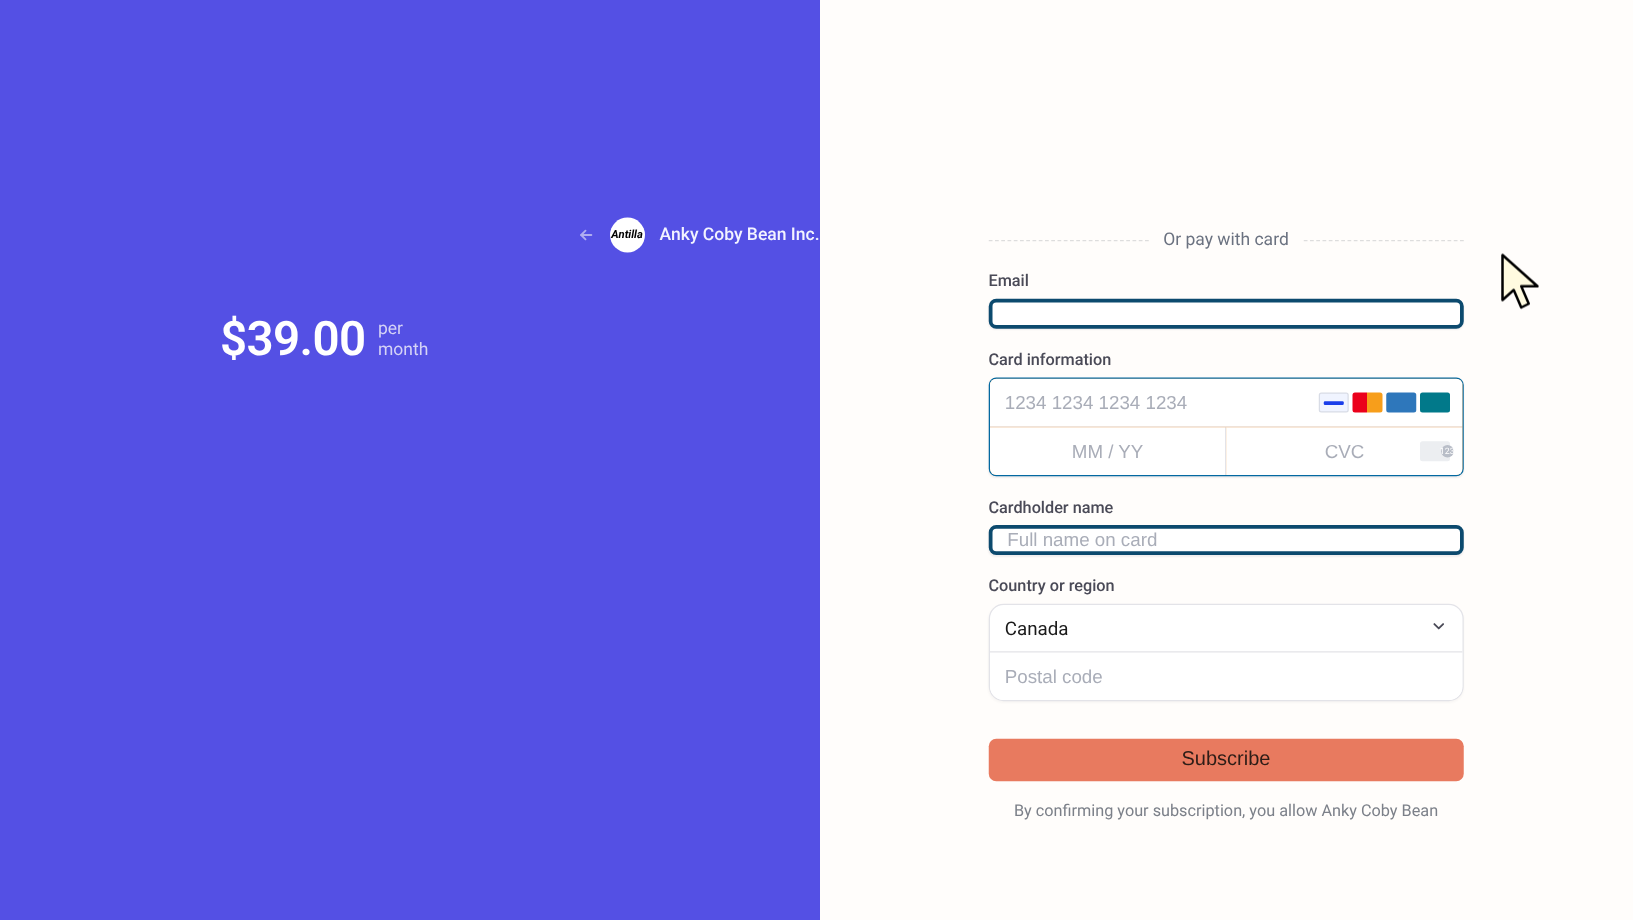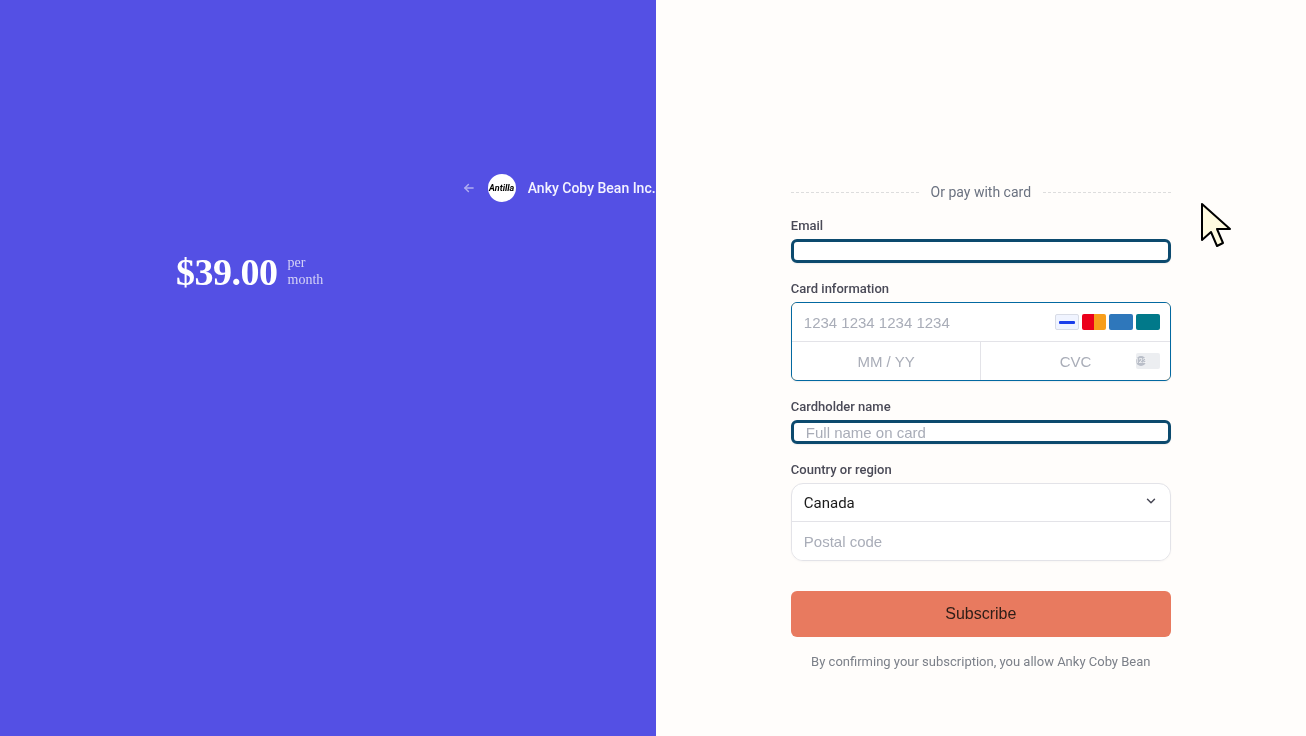--- a/index.html
+++ b/index.html
@@ -44,21 +44,20 @@
   .product-title {
     font-size: 16px;
     color: #cfcdf5;
     font-weight: 500;
   }
   .price-row {
     display: flex;
     align-items: center;
     gap: 10px;
     margin-top: 6px;
-    font-family: Liberation Serif, serif;
   }
   .price {
     font-size: 38px;
     font-weight: 600;
     letter-spacing: -0.5px;
     color: #fff;
   }
   .price-period {
     font-size: 14px;
     line-height: 1.2;
@@ -157,21 +156,21 @@
 
   .card-bottom-row { display:flex; }
   .card-bottom-row .half {
     flex:1; position:relative;
   }
   .card-bottom-row .half:first-child { border-right:1px solid #e3e3e8; }
   .card-bottom-row input { border:none; box-shadow:none; border-radius:0; height:38px;text-align:center; }
   .cvc-icon {
     position:absolute; right:10px; top:50%; transform:translateY(-50%);
     width:24px; height:16px; background:#eceef1; border-radius:2px;
-    display:flex; align-items:center; 
+    display:flex; align-items:center; justify-content:flex-end;
   }
   .cvc-icon span {
     width:10px; height:10px; border-radius:50%; background:#b9bec8;
     color:#fff; font-size:7px; display:flex; align-items:center; justify-content:center;
     margin-right:-3px;
   }
 
   .country-group {
     border: 1px solid #e3e3e8;
     border-radius: 12px;
@@ -188,21 +187,21 @@
     color:#1a1a1a;
     cursor:pointer;
   }
   .chevron {
     position:absolute; right:12px; top:50%; transform:translateY(-50%);
   }
   .postal-row input { border:none; box-shadow:none; border-radius:0; height:38px; }
 
   .submit-btn {
     width:100%;
-    height:46px;
+    height:34px;
     margin-top:22px;
     background:#e87a5f;
     color:#2d1d17;
     border:none;
     border-radius:6px;
     font-size:16px;
     font-weight:500;
     cursor:pointer;
   }
 

